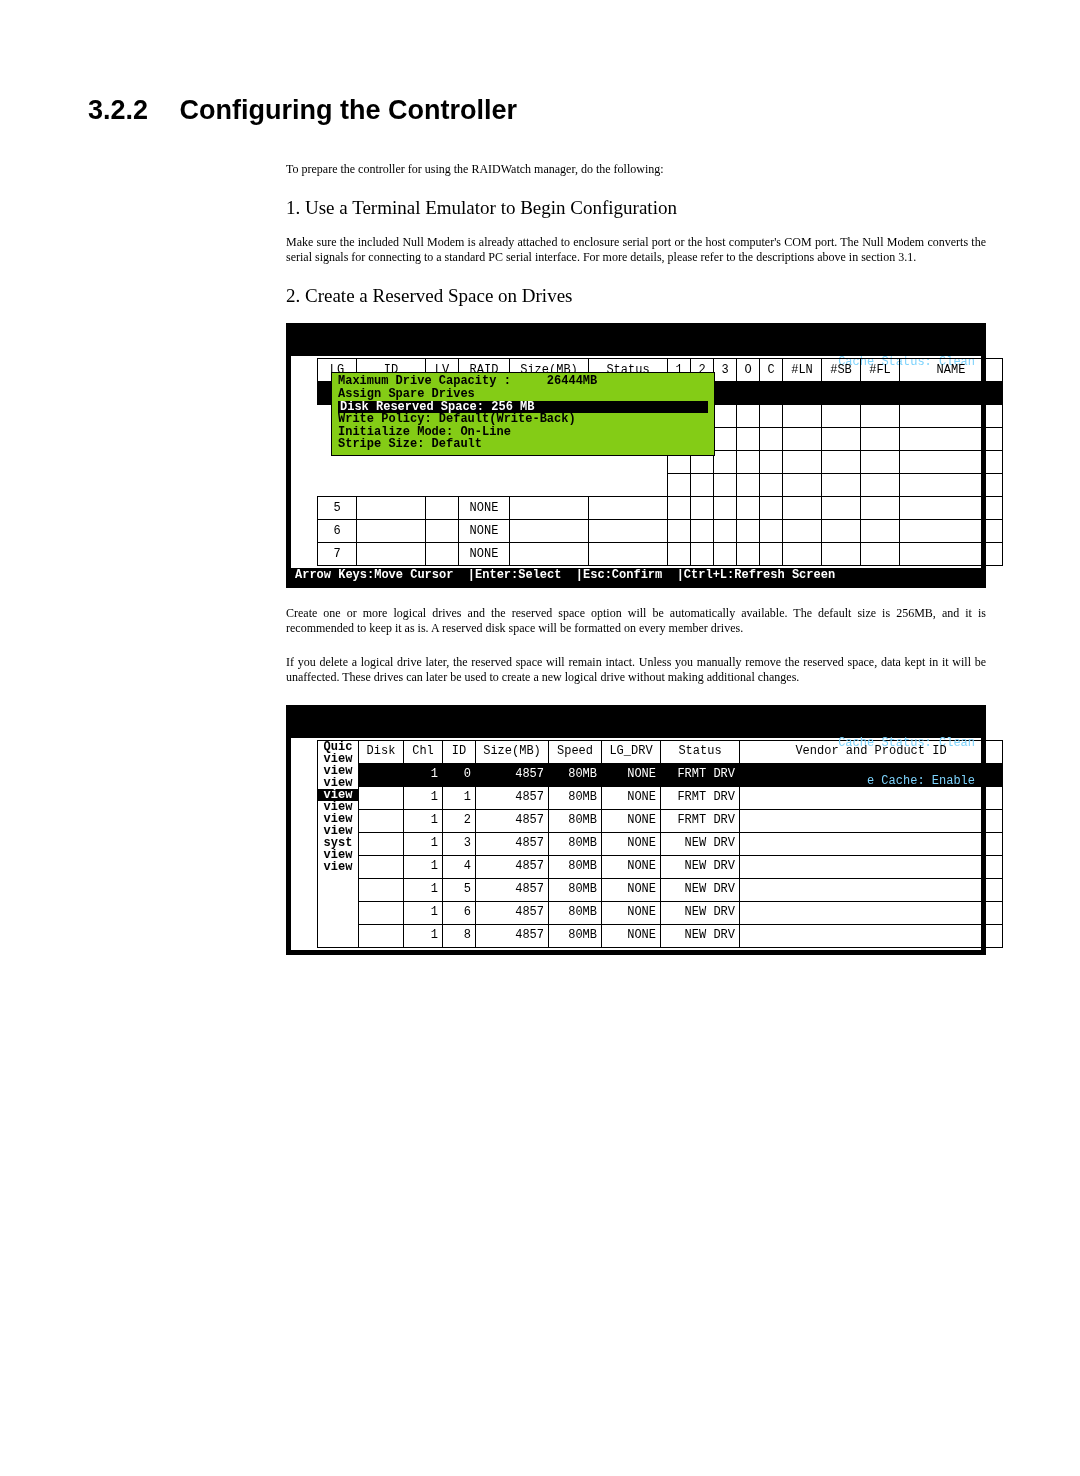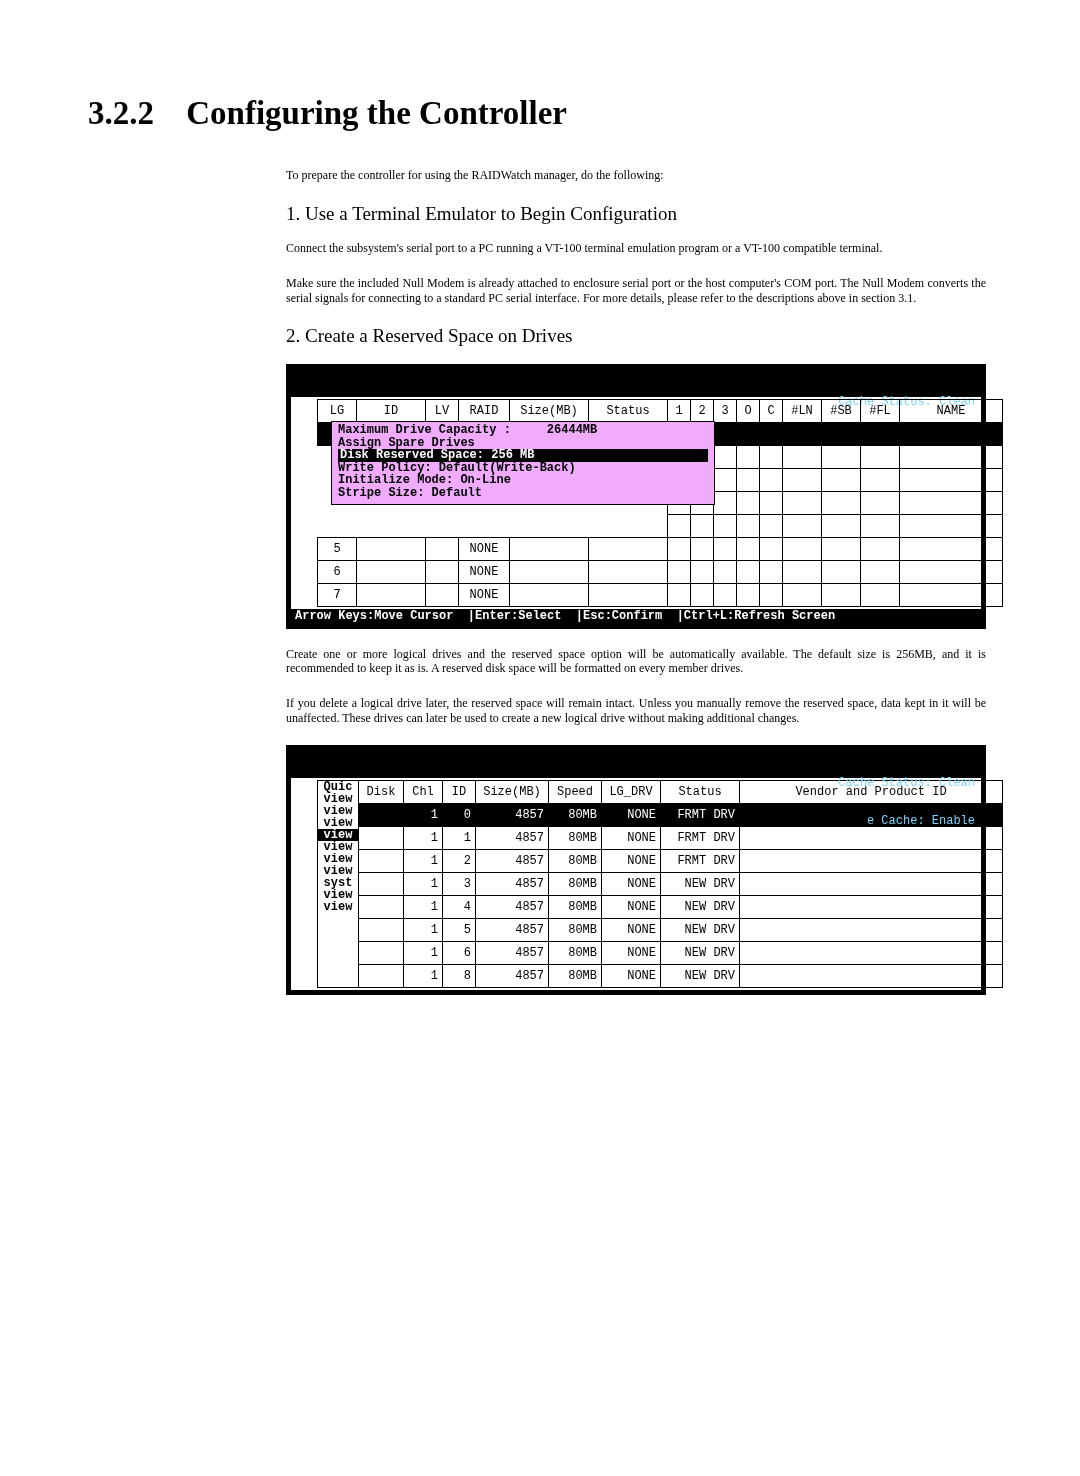--- a/index.html
+++ b/index.html
@@ -13,23 +13,23 @@
     background: #fff;
   }
   .page {
     box-sizing: border-box;
     width: 1080px;
     height: 1476px;
     padding: 95px 88px 40px 88px;
     position: relative;
   }
   .heading {
-    font-family: Liberation Serif, serif;
+    font-family: Liberation Sans, sans-serif;
     font-weight: bold;
-    font-size: 33px;
+    font-size: 27px;
     margin-bottom: 36px;
   }
   .heading .secnum { margin-right: 24px; }
   .body-col {
     margin-left: 198px;
     width: 700px;
   }
   .para {
     font-size: 12px;
     text-align: justify;
@@ -111,24 +111,24 @@
     line-height: 1.0;
     padding: 0 0 0 0;
   }
   .sidebar-list div { padding: 0 2px; }
   .sidebar-list .hl { background: #000; color: #fff; }
 
   .rel { position: relative; }
   .popup1 {
     position: absolute;
     left: 40px;
-    top: 24px;
+    top: 16px;
     width: 370px;
     border: 1px solid #000;
-    background: #f0abfc;
+    background: #84cc16;
     font-weight: bold;
     padding: 2px 6px 4px 6px;
     line-height: 1.05;
     z-index: 5;
   }
   .popup1 .sel { background: #000; color: #fff; padding: 0 2px; display: inline-block; width: 100%; box-sizing: border-box; }
   .row-none td { height: 20px; }
 </style>
 </head>
 <body>
@@ -139,21 +139,20 @@
     <span class="secnum">3.2.2</span>
     <span>Configuring the Controller</span>
   </div>
 
   <div class="body-col">
 
     <p class="para">To prepare the controller for using the RAIDWatch manager, do the following:</p>
 
     <div class="subhead">1. Use a Terminal Emulator to Begin Configuration</div>
 
-    <p class="para">Connect the subsystem's serial port to a PC running a VT-100 terminal emulation program or a VT-100 compatible terminal.</p>
     <p class="para">Make sure the included Null Modem is already attached to enclosure serial port or the host computer's COM port.  The Null Modem converts the serial signals for connecting to a standard PC serial interface.  For more details, please refer to the descriptions above in section 3.1.</p>
 
     <div class="subhead">2. Create a Reserved Space on Drives</div>
 
     <div class="term-wrap">
       <div class="term term1">
         <div class="status-row">
           <div>Cache Status: Clean</div>
           <div>Write Cache: Enable</div>
         </div>

